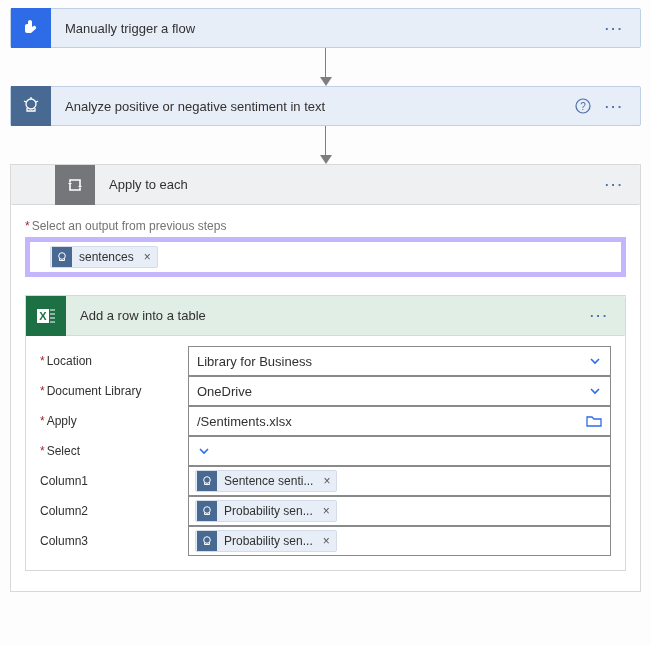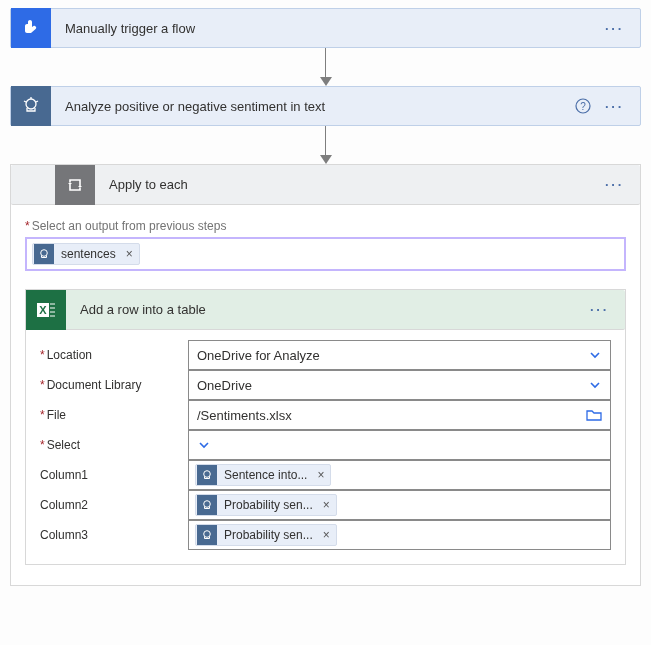--- a/index.html
+++ b/index.html
@@ -66,23 +66,23 @@
     background: #fff;
   }
   .loop-body { padding: 10px 14px 20px; }
 
   .field-label {
     font-size: 12px; color: #737373; margin: 4px 0 4px 0;
   }
   .req::before { content: "*"; color: #a4262c; margin-right: 2px; }
 
   .token-input {
-    border: 2px solid #c4b5fd;
+    border: 5px solid #c4b5fd;
     background: #fff;
-    padding: 4px 5px;
+    padding: 4px 20px;
     min-height: 30px;
     display: flex; align-items: center; gap: 6px;
   }
 
   .token {
     display: inline-flex; align-items: center;
     background: #e8eef8;
     border: 1px solid #d4dcea;
     border-radius: 2px;
     font-size: 12px;
@@ -229,21 +229,21 @@
           <div class="card-actions">
             <span class="ellipsis">···</span>
           </div>
         </div>
 
         <div class="action-body">
 
           <div class="form-row">
             <div class="lbl req">Location</div>
             <div class="ctrl">
-              <span class="val">OneDrive for Analyze</span>
+              <span class="val">Library for Business</span>
               <span class="chev">
                   <svg width="14" height="14" viewBox="0 0 14 14">
                     <path fill="none" stroke="#2e6be6" stroke-width="1.6" d="M3 5l4 4 4-4"></path>
                   </svg>
                 </span>
             </div>
           </div>
 
           <div class="form-row">
             <div class="lbl req">Document Library</div>
@@ -251,21 +251,21 @@
               <span class="val">OneDrive</span>
               <span class="chev">
                   <svg width="14" height="14" viewBox="0 0 14 14">
                     <path fill="none" stroke="#2e6be6" stroke-width="1.6" d="M3 5l4 4 4-4"></path>
                   </svg>
                 </span>
             </div>
           </div>
 
           <div class="form-row">
-            <div class="lbl req">File</div>
+            <div class="lbl req">Apply</div>
             <div class="ctrl">
               <span class="val">/Sentiments.xlsx</span>
               <span class="folder">
                   <svg width="16" height="14" viewBox="0 0 16 14">
                     <path fill="none" stroke="#2e6be6" stroke-width="1.3" d="M1 3h5l2 2h7v7H1z"></path>
                   </svg>
                 </span>
             </div>
           </div>
 
@@ -285,21 +285,21 @@
             <div class="ctrl token-hold">
               <span class="token">
                 <span class="ticon">
                     <svg width="14" height="14" viewBox="0 0 14 14">
                       <g fill="none" stroke="#fff" stroke-width="1">
                         <circle cx="7" cy="6" r="3.3"></circle>
                         <path d="M4.5 8.5v2h5v-2"></path>
                       </g>
                     </svg>
                   </span>
-                <span class="ttext">Sentence into...</span>
+                <span class="ttext">Sentence senti...</span>
                 <span class="tx">×</span>
               </span>
             </div>
           </div>
 
           <div class="form-row">
             <div class="lbl">Column2</div>
             <div class="ctrl token-hold">
               <span class="token">
                 <span class="ticon">

